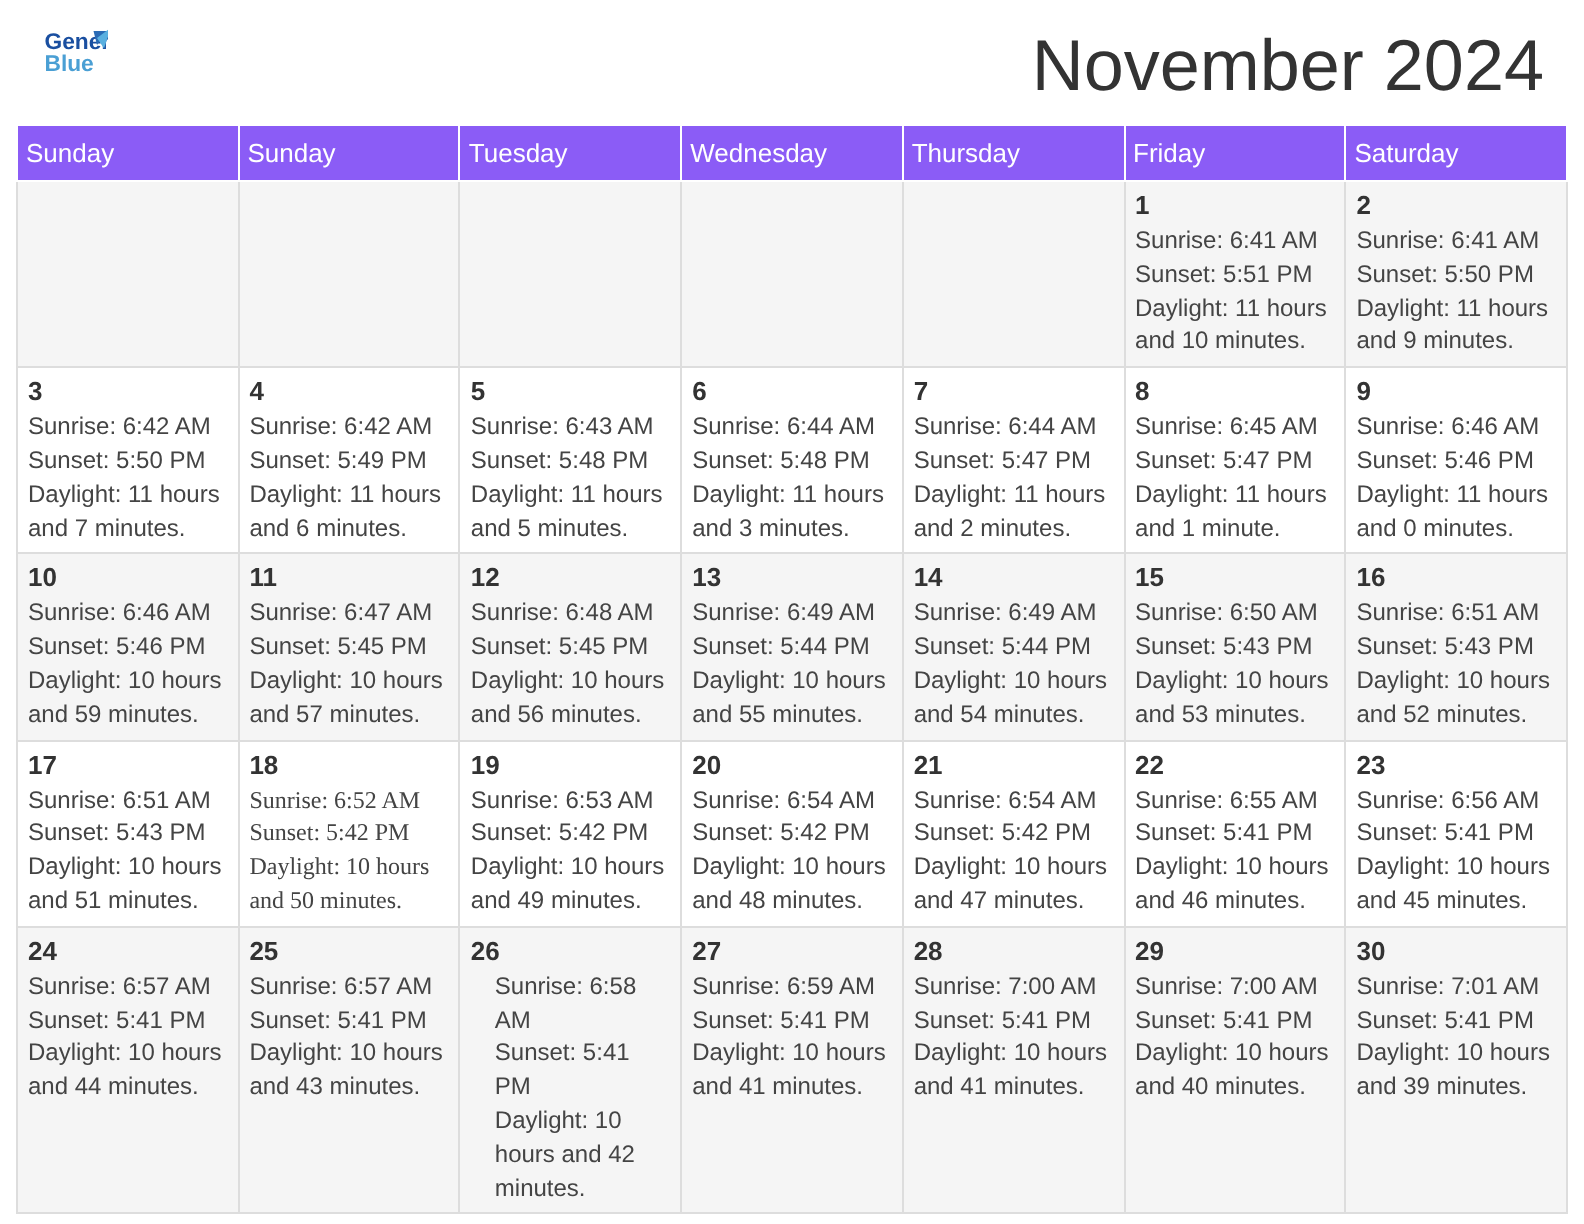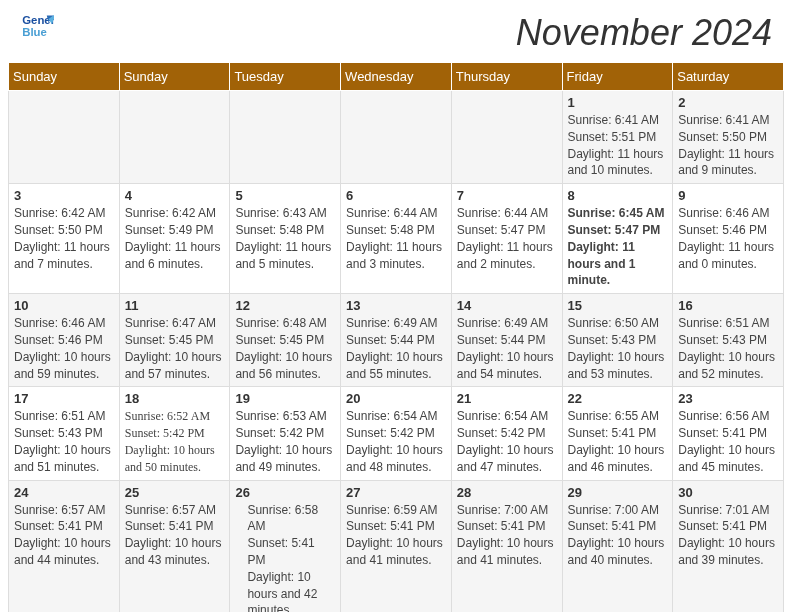--- a/index.html
+++ b/index.html
@@ -3,28 +3,28 @@
   <meta charset="utf-8">
   <style>
     * { box-sizing: border-box; margin: 0; padding: 0; }
     body { font-family: Arial, sans-serif; background: #fff; width: 792px; min-height: 612px; overflow: hidden; }
     
     .header { display: flex; align-items: flex-start; justify-content: space-between; padding: 12px 20px 8px 20px; }
     
     .logo { display: flex; align-items: center; }
     .logo-icon { width: 32px; height: 28px; margin-left: 2px; }
     
-    .title-section { text-align: right; font-style: italic; }
+    .title-section { text-align: right; }
     .month-title { font-size: 36px; color: #333; font-weight: normal; }
     .subtitle { font-size: 16px; color: #555; }
     
     .calendar { width: 100%; border-collapse: collapse; margin: 0 8px; width: calc(100% - 16px); margin-left: 8px; }
     
     .calendar thead th {
-      background-color: #a16207;
+      background-color: #8b5cf6;
       color: white;
       padding: 6px 4px;
       text-align: left;
       font-size: 13px;
       font-weight: normal;
       border: 1px solid #fff;
     }
     
     .calendar tbody td {
       vertical-align: top;
@@ -125,21 +125,21 @@
 Daylight: 11 hours and 3 minutes.</div>
         </td>
         <td>
           <span class="day-num">7</span>
           <div class="day-info" style="white-space: pre-line;">Sunrise: 6:44 AM
 Sunset: 5:47 PM
 Daylight: 11 hours and 2 minutes.</div>
         </td>
         <td>
           <span class="day-num">8</span>
-          <div class="day-info" style="white-space: pre-line; font-weight: bold;">Sunrise: 6:45 AM
+          <div class="day-info" style="white-space: pre-line;">Sunrise: 6:45 AM
 Sunset: 5:47 PM
 Daylight: 11 hours and 1 minute.</div>
         </td>
         <td>
           <span class="day-num">9</span>
           <div class="day-info" style="white-space: pre-line;">Sunrise: 6:46 AM
 Sunset: 5:46 PM
 Daylight: 11 hours and 0 minutes.</div>
         </td>
       </tr>

